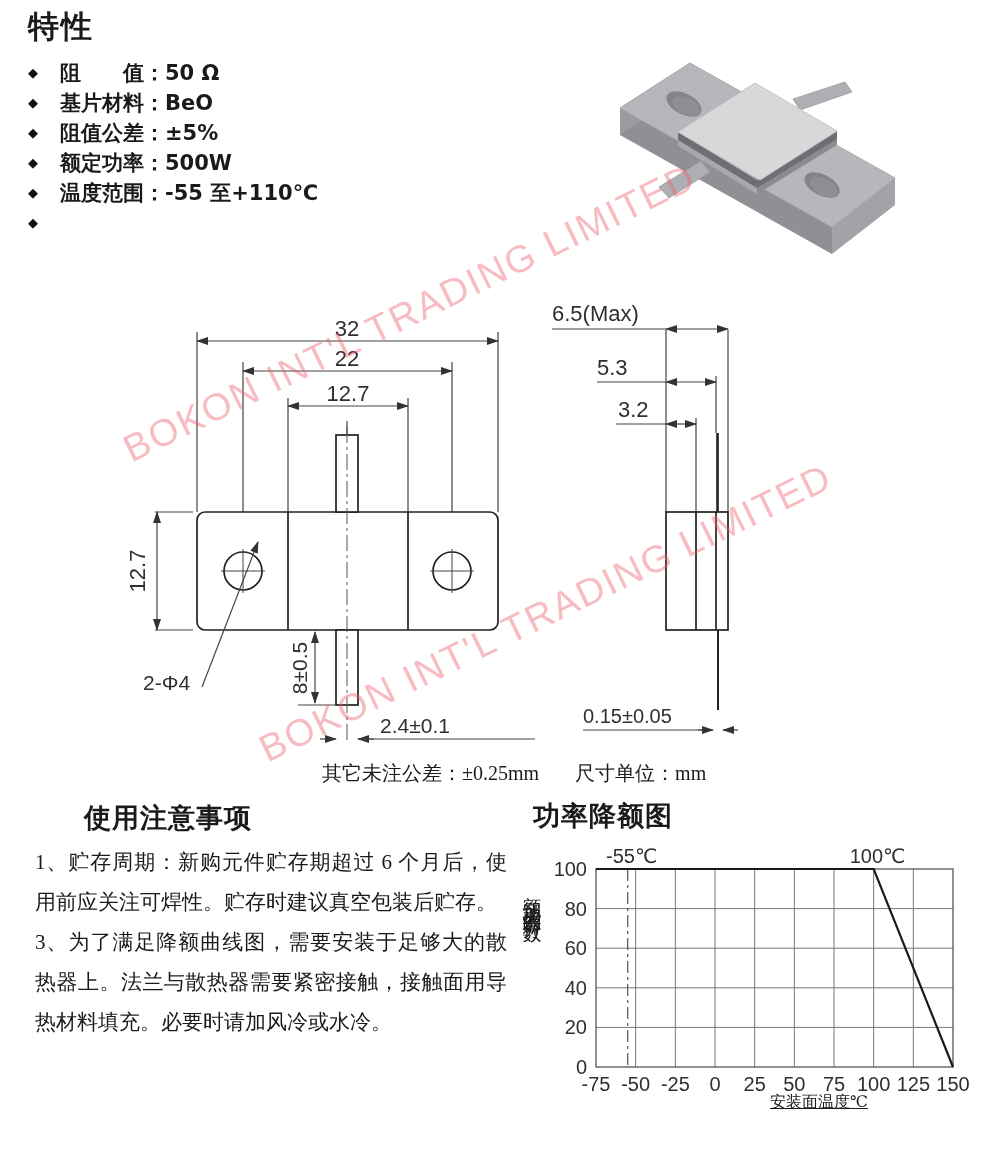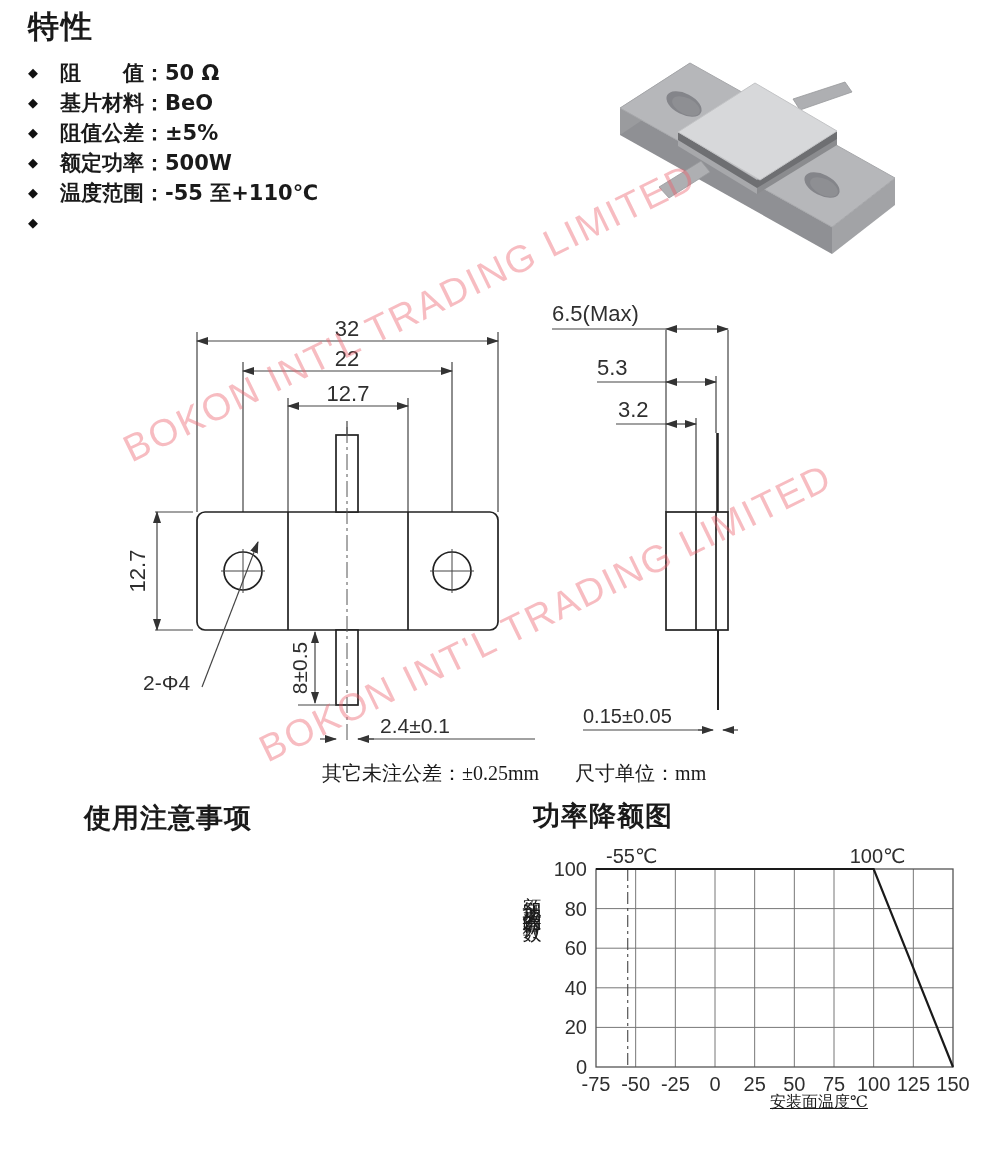--- a/index.html
+++ b/index.html
@@ -174,20 +174,22 @@
     <text x="583" y="723" font-size="20">0.15±0.05</text>
   </svg>
 
   <div class="abs note-row">
     <span>其它未注公差：±0.25mm</span>
     <span>尺寸单位：mm</span>
   </div>
 
   <div class="abs usage-title">使用注意事项</div>
   <div class="abs usage-body">
+    <p>1、贮存周期：新购元件贮存期超过 6 个月后，使用前应关注可焊性。贮存时建议真空包装后贮存。</p>
+    <p>3、为了满足降额曲线图，需要安装于足够大的散热器上。法兰与散热器需要紧密接触，接触面用导热材料填充。必要时请加风冷或水冷。</p>
   </div>
 
   <div class="abs derating-title">功率降额图</div>
   <div class="abs y-axis-label">额定功率的百分数%</div>
   <div class="abs x-axis-label">安装面温度℃</div>
   <svg id="derating-svg" class="abs" style="left:500px;top:840px;" width="480" height="280" viewBox="500 840 480 280">
       <line x1="635.6666666666666" y1="869" x2="635.6666666666666" y2="1067" stroke="#777777" stroke-width="1"></line>
       <line x1="675.3333333333334" y1="869" x2="675.3333333333334" y2="1067" stroke="#777777" stroke-width="1"></line>
       <line x1="715" y1="869" x2="715" y2="1067" stroke="#777777" stroke-width="1"></line>
       <line x1="754.6666666666666" y1="869" x2="754.6666666666666" y2="1067" stroke="#777777" stroke-width="1"></line>

